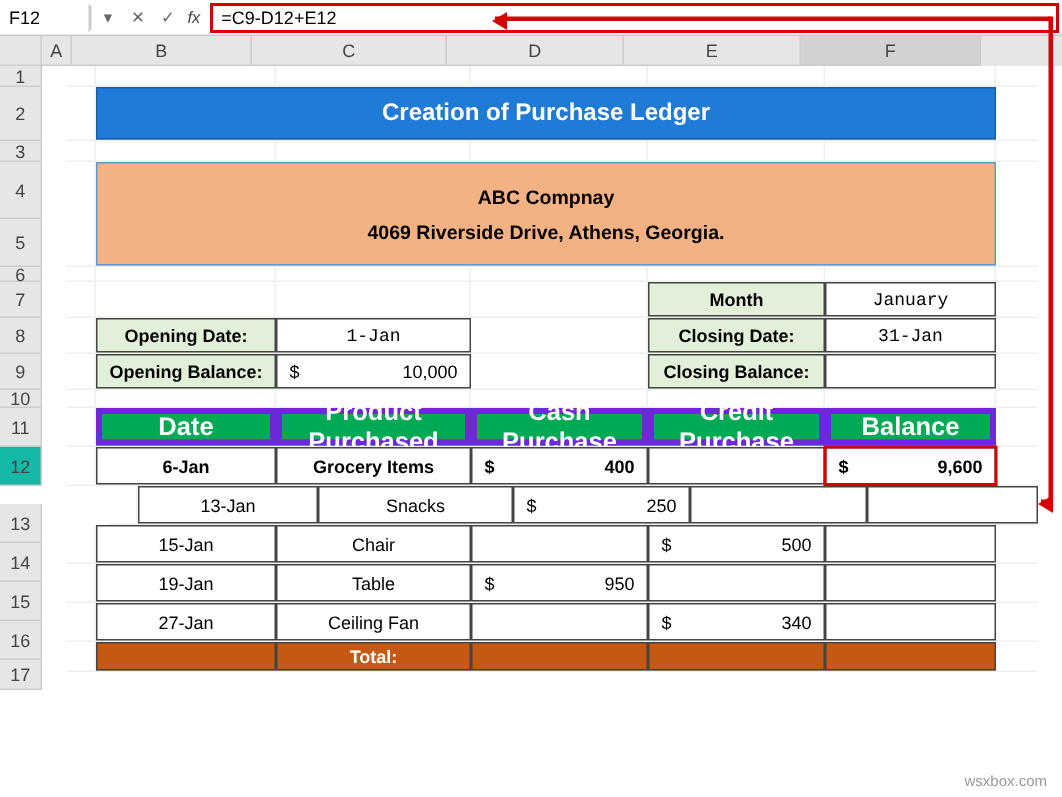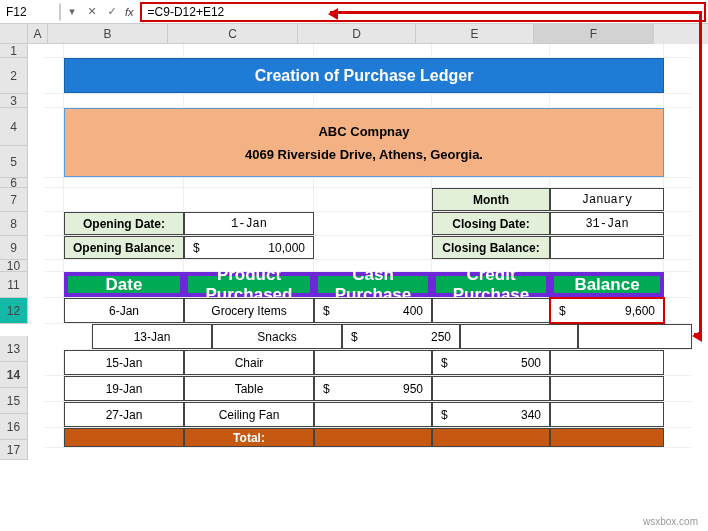--- a/index.html
+++ b/index.html
@@ -98,21 +98,21 @@
       <div class="row-h" style="height: 38px;">4</div>
       <div class="row-h" style="height: 32px;">5</div>
       <div class="row-h" style="height: 10px;">6</div>
       <div class="row-h" style="height: 24px;">7</div>
       <div class="row-h" style="height: 24px;">8</div>
       <div class="row-h" style="height: 24px;">9</div>
       <div class="row-h" style="height: 12px;">10</div>
       <div class="row-h" style="height: 26px;">11</div>
       <div class="row-h active-row" style="height: 26px;">12</div>
       <div class="row-h" style="height: 26px; margin-top: 12px;">13</div>
-      <div class="row-h" style="height: 26px; font-weight: bold;">14</div>
+      <div class="row-h" style="height: 26px;">14</div>
       <div class="row-h" style="height: 26px;">15</div>
       <div class="row-h" style="height: 26px;">16</div>
       <div class="row-h" style="height: 20px;">17</div>
     </div>
   <div class="grid-inner" id="grid-inner">
 
     <div class="grow" style="height:14px">
       <div class="gcell cA"></div>
         <div class="gcell cB"></div>
         <div class="gcell cC"></div>
@@ -194,21 +194,21 @@
     <div class="grow" style="height:26px">
       <div class="gcell cA"></div>
       <div class="th-green cB">Date</div>
       <div class="th-green cC">Product Purchased</div>
       <div class="th-green cD">Cash Purchase</div>
       <div class="th-green cE">Credit Purchase</div>
       <div class="th-green cF">Balance</div>
     </div>
 
     <div id="data-rows">
-        <div class="grow" style="height: 26px;">
+        <div class="grow" style="height: 26px; font-weight: bold;">
           <div class="gcell cA"></div>
           <div class="td-body cB">6-Jan</div>
           <div class="td-body cC">Grocery Items</div>
           <div class="td-money cD">
             <span class="cur">$</span>
             <span>400</span>
           </div>
           <div class="td-money cE">
             <span class="cur"></span>
             <span></span>

